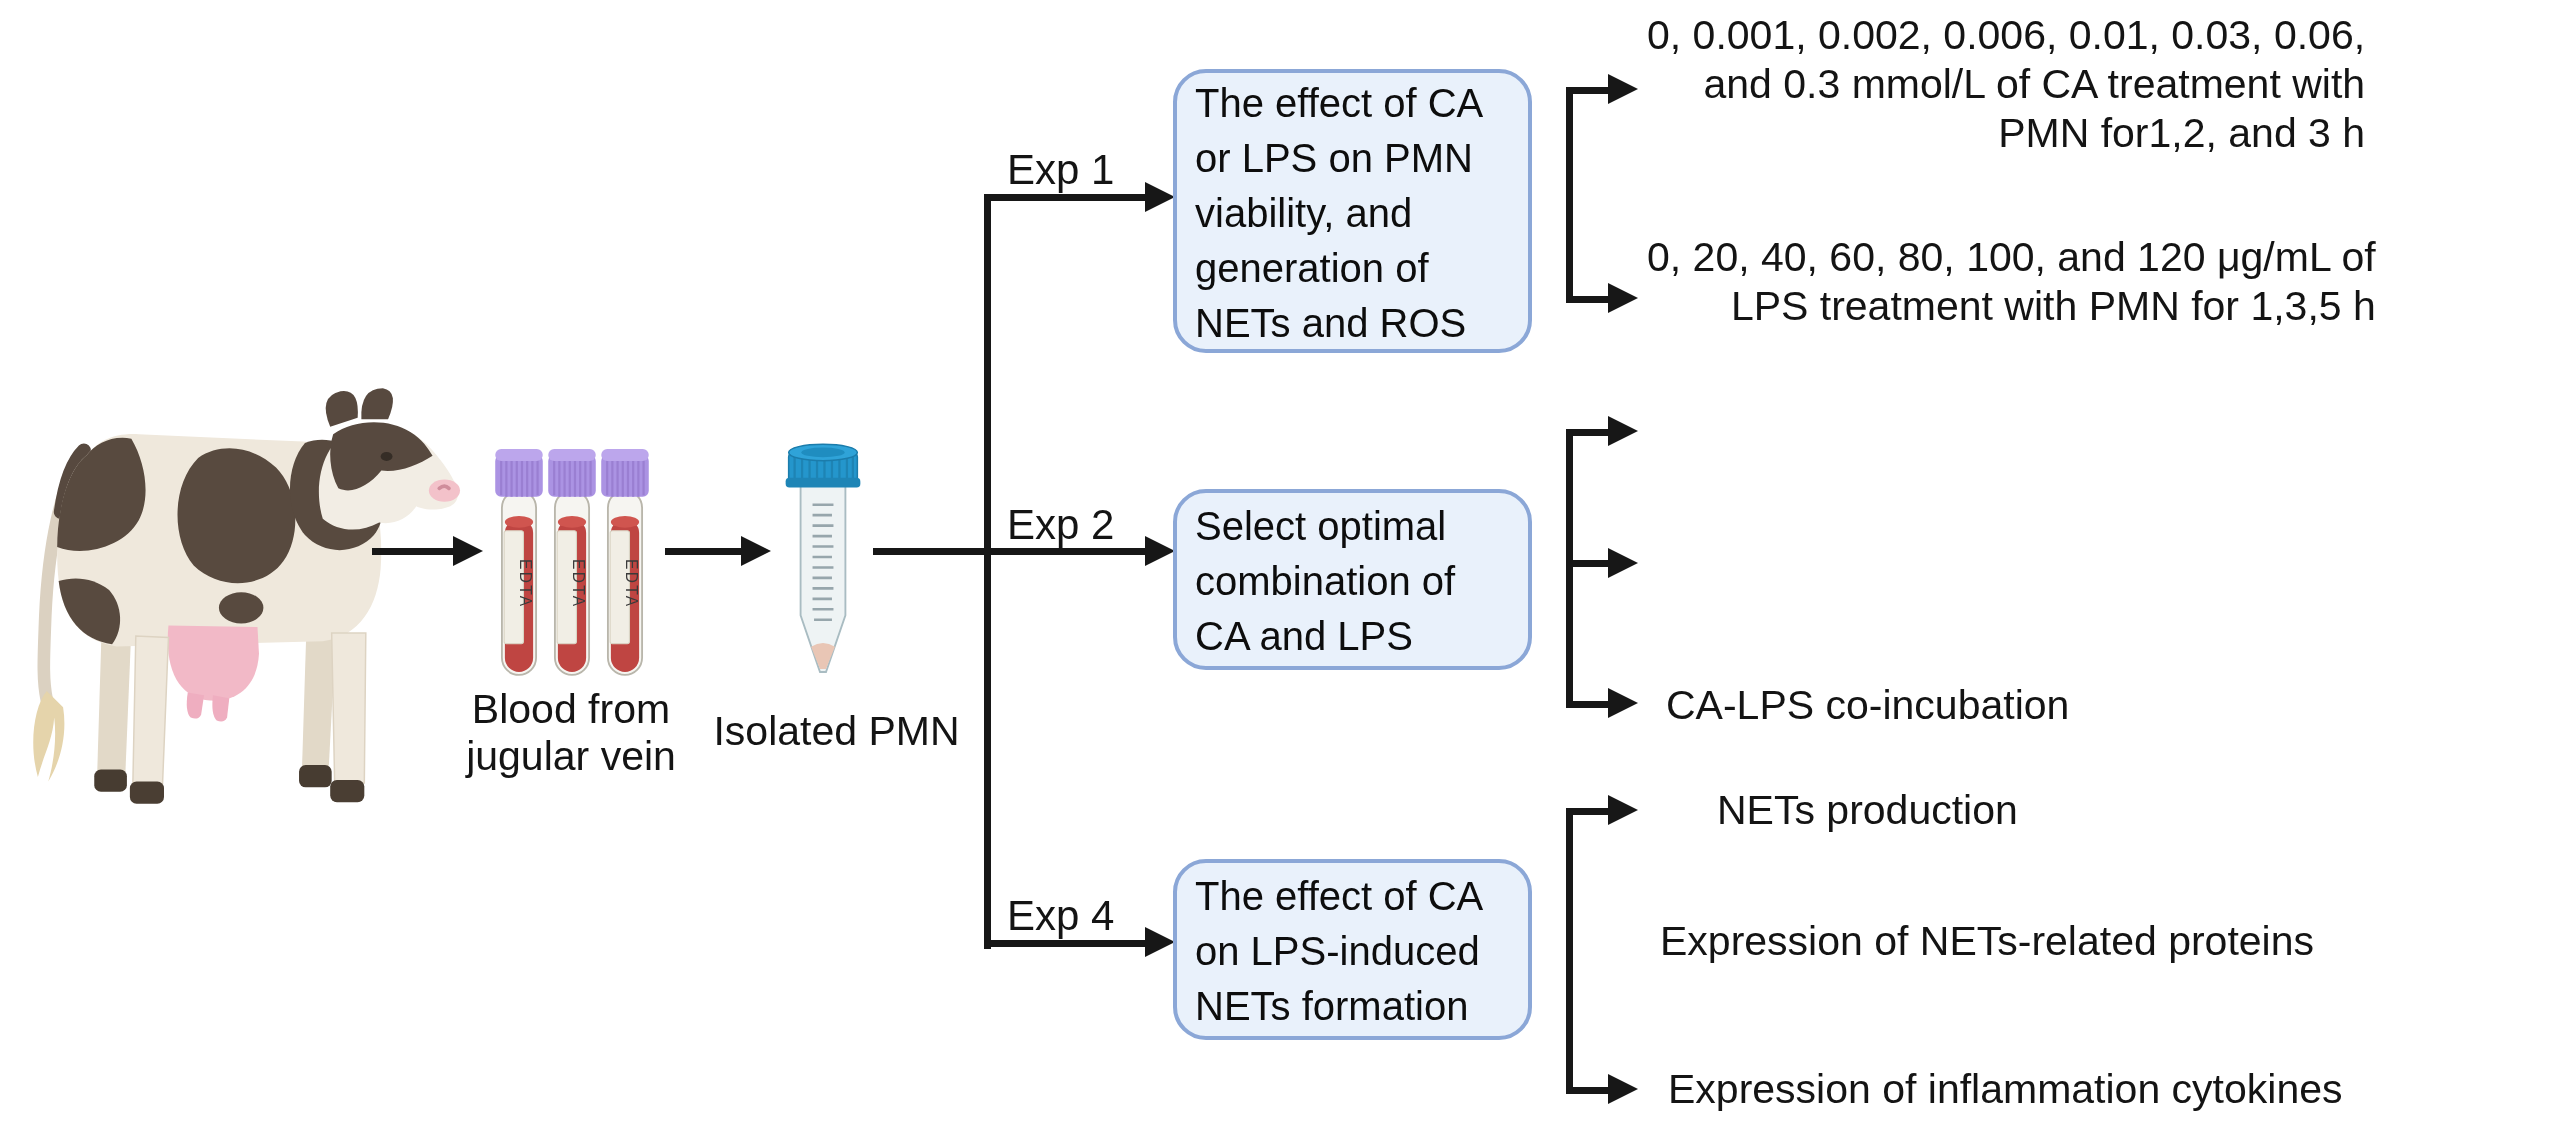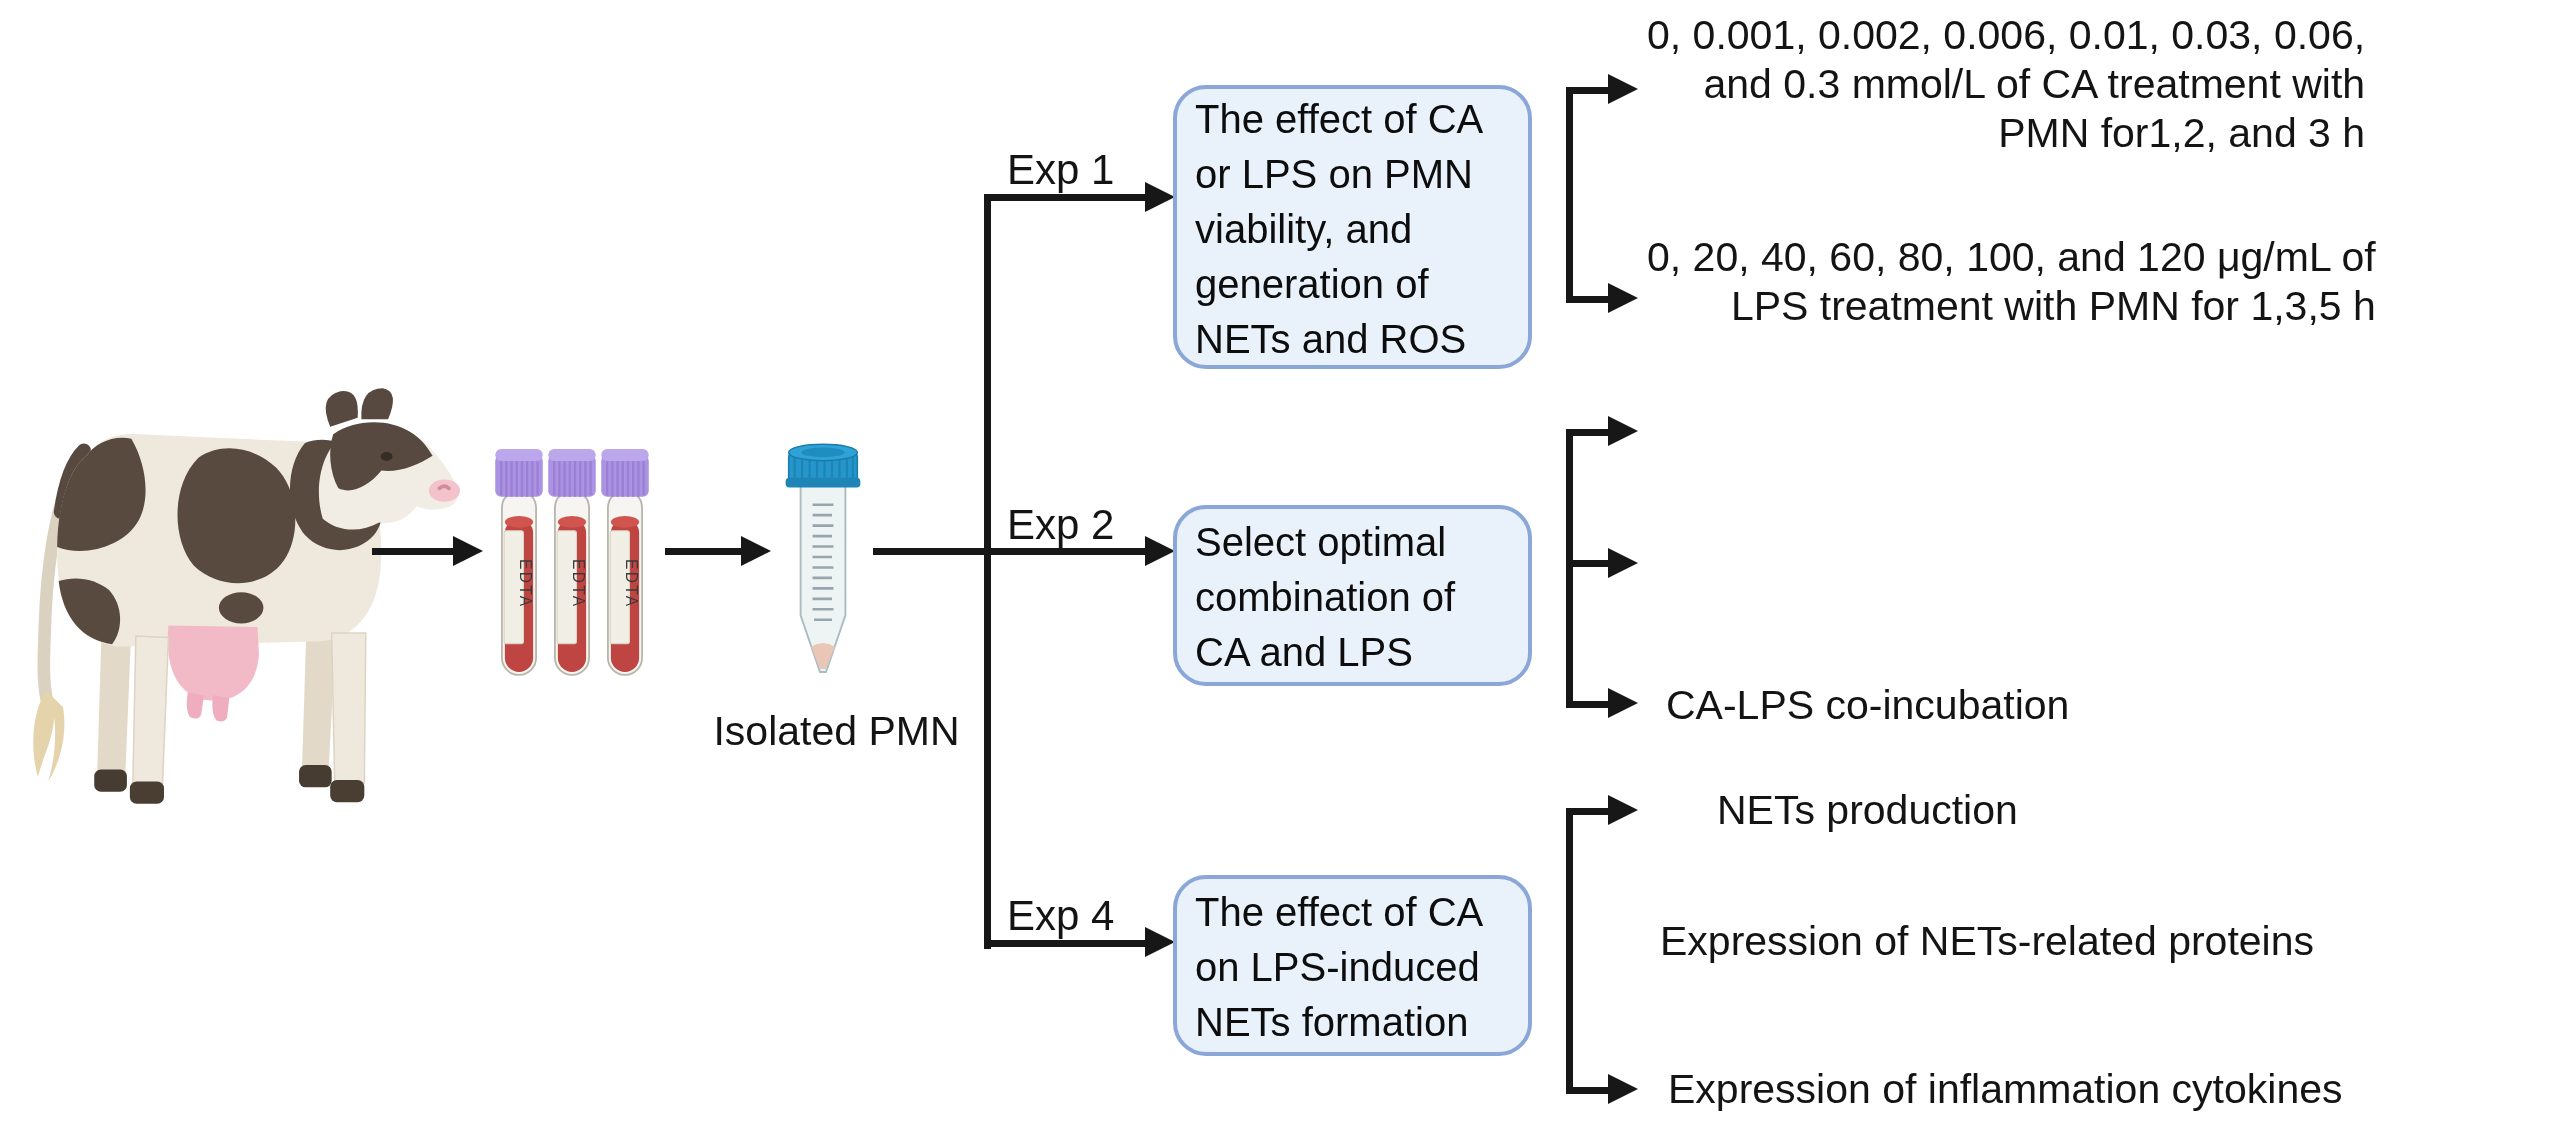--- a/index.html
+++ b/index.html
@@ -9,21 +9,21 @@
   .ln{position:absolute;background:#171717;}
   .ah{position:absolute;width:0;height:0;border-top:15.7px solid transparent;
       border-bottom:15.7px solid transparent;border-left:30px solid #171717;}
   .caption{position:absolute;font-size:41px;line-height:47px;text-align:center;
            white-space:pre-line;color:#141414;}
   .outcome{position:absolute;font-size:41px;line-height:49px;text-align:right;
            white-space:pre-line;color:#141414;}
   .explabel{position:absolute;width:157px;text-align:left;font-size:42px;color:#141414;}
   .fbox{position:absolute;width:359px;background:#e9f1fb;border:4.5px solid #8ba7d7;
         border-radius:33px;box-sizing:border-box;font-size:40px;line-height:55px;
-        padding-left:18px;white-space:pre-line;color:#0d0d0d;margin-top:16px;}
+        padding-left:18px;white-space:pre-line;color:#0d0d0d;}
   svg{position:absolute;overflow:visible;}
 </style>
 </head>
 <body>
 
 <div class="stage">
 
   <svg viewBox="0 0 660 620" style="left:10.5px;top:360px;width:490px;height:460px">
     <path d="M98,125 C66,165 50,255 46,345 C44,400 42,430 48,458" fill="none" stroke="#dbd1c1" stroke-width="17" stroke-linecap="round"></path>
     <path d="M98,122 C82,138 72,168 67,205" fill="none" stroke="#57493f" stroke-width="19" stroke-linecap="round"></path>
@@ -81,20 +81,22 @@
     <rect x="12" y="58" width="46" height="248" rx="23" fill="#f6f5f1" stroke="#b9b6ab" stroke-width="2.5"></rect>
     <rect x="16" y="96" width="38" height="206" rx="19" fill="#bf4542"></rect>
     <ellipse cx="35" cy="100" rx="19" ry="8" fill="#d0554f"></ellipse>
     <rect x="15" y="112" width="26" height="152" rx="3" fill="#f1eee5" stroke="#d9d4c4" stroke-width="1.5"></rect>
     <text transform="translate(36,150) rotate(90)" font-size="21" letter-spacing="3" fill="#3a3a3a" font-family="Liberation Sans, sans-serif">EDTA</text>
     <rect x="3" y="10" width="64" height="56" rx="8" fill="#ab93e3"></rect>
     <path d="M11,14 V64 M18,15 V66 M25,16 V66 M32,16 V66 M39,16 V66 M46,16 V66 M53,15 V66 M60,14 V64" stroke="#9a7fd2" stroke-width="3" fill="none"></path>
     <rect x="3" y="2" width="64" height="16" rx="8" fill="#bca6ec"></rect>
   </svg>
 
+  <div class="caption" style="left:403px;top:686px;width:336px">Blood from
+jugular vein</div>
 
   <div class="ln" style="left:665px;top:548px;width:78px;height:6.7px"></div>
   <div class="ah" style="left:741px;top:536px"></div>
 
   <svg viewBox="0 0 120 332" style="left:778px;top:436px;width:90px;height:248px">
     <path d="M30,64 L30,240 L56,316 L64,316 L90,240 L90,64 Z" fill="#eef3f4" stroke="#a9bcc2" stroke-width="2.5"></path>
     <path d="M44,282 L56,312 L64,312 L76,282 Q60,272 44,282 Z" fill="#e9c6b5"></path>
     <path d="M46,92 h28 M46,106 h26 M46,120 h28 M46,134 h26 M46,148 h28 M46,162 h26 M46,176 h28 M46,190 h26 M46,204 h28 M46,218 h26 M46,232 h28 M48,246 h24" stroke="#97a6ac" stroke-width="3.5" fill="none"></path>
     <rect x="14" y="22" width="92" height="40" rx="6" fill="#2496cc" stroke="#1b7cab" stroke-width="2"></rect>
     <path d="M22,26 V60 M32,26 V62 M42,26 V62 M52,26 V62 M62,26 V62 M72,26 V62 M82,26 V62 M92,26 V62 M100,26 V60" stroke="#1e84b4" stroke-width="3" fill="none"></path>

